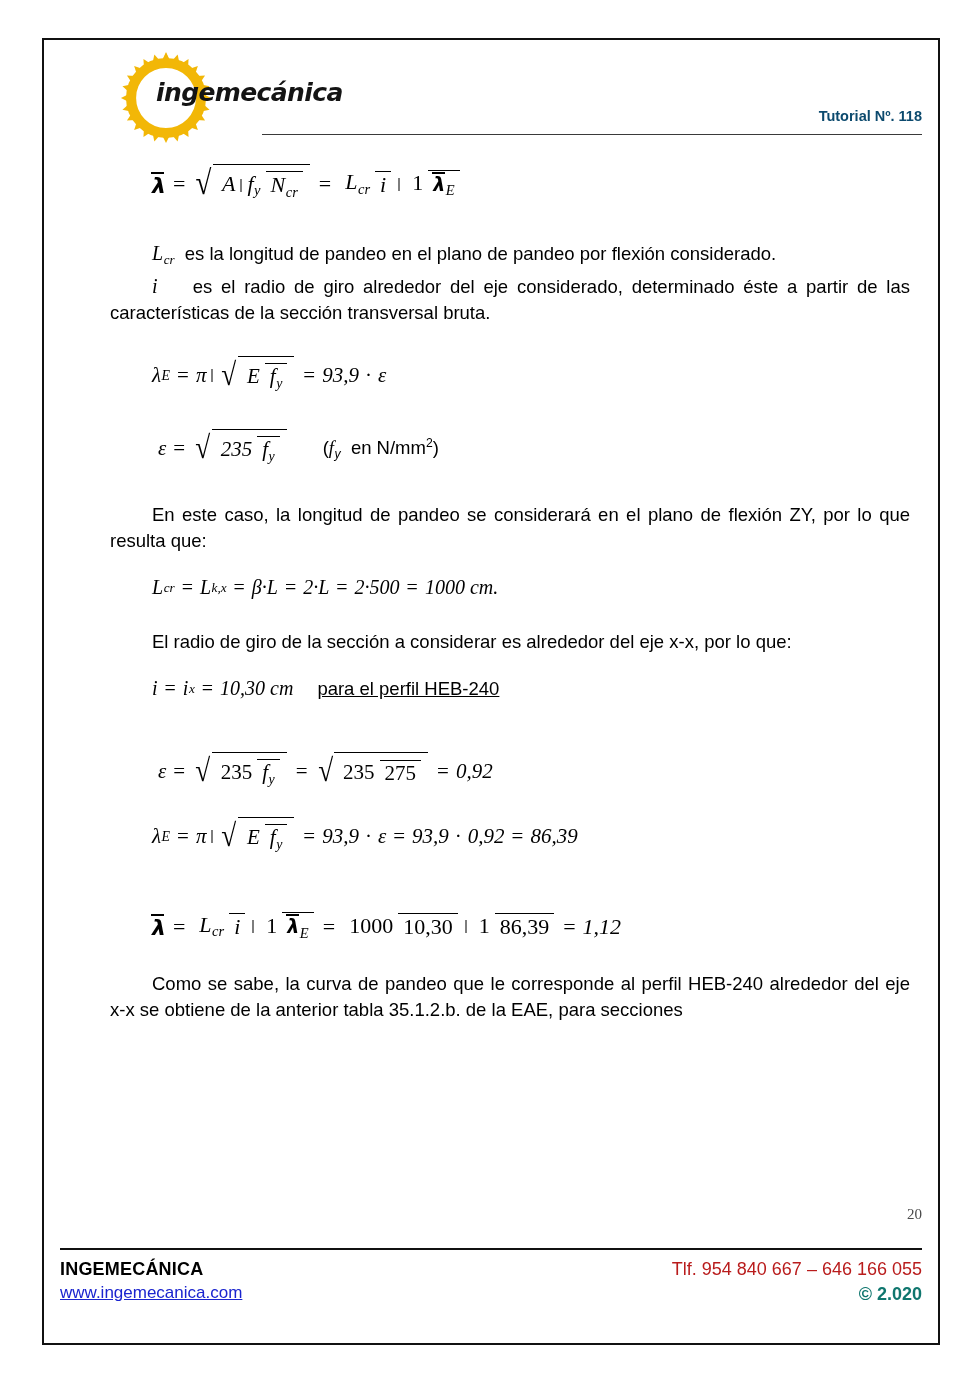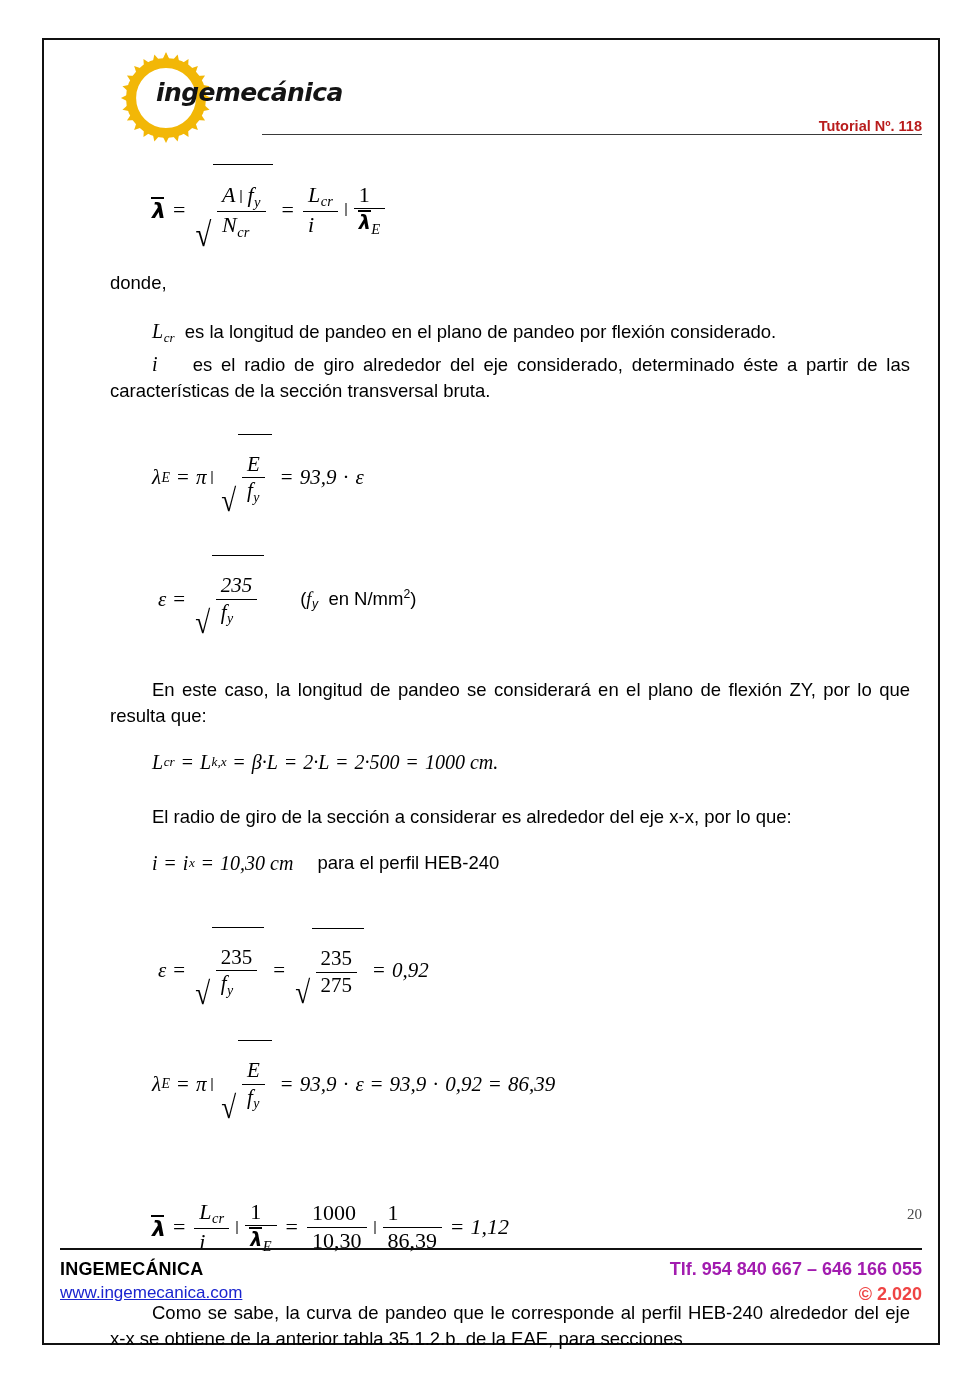--- a/index.html
+++ b/index.html
@@ -74,24 +74,24 @@
     position: absolute;
     left: 220px;
     top: 96px;
     width: 660px;
     height: 0;
     border-top: 1.6px solid #3a3a3a;
   }
   .header-tutorial {
     position: absolute;
     right: 18px;
-    top: 80px;
+    top: 70px;
     font-size: 14.5px;
     font-weight: bold;
-    color: #b91c1c;
+    color: #0c4a6e;
     white-space: nowrap;
   }
 
   
   .content {
     position: absolute;
     left: 68px;
     top: 126px;
     width: 800px;
   }
@@ -162,24 +162,25 @@
     padding-left: 0.5px;
   }
   .sup {
     font-size: 0.66em;
     vertical-align: 0.55em;
   }
 
   
   .frac {
     display: inline-flex;
-    flex-direction: column;
+    flex-direction: row;
+    align-items: center;
     vertical-align: middle;
     line-height: 1.12;
-    margin: 16px 2px;
+    margin: 0 2px;
   }
   .frac .num {
     padding: 0 5px 1px 5px;
   }
   .frac .den {
     border-top: 1.4px solid #000;
     padding: 1px 5px 0 5px;
   }
 
   
@@ -249,28 +250,28 @@
   }
   .footer-left-2 {
     font-size: 17px;
     color: #1a24cf;
     text-decoration: underline;
     margin-top: 3px;
     display: inline-block;
   }
   .footer-right-1 {
     font-size: 18px;
-    font-weight: bold;
-    color: #a21caf;
+    font-weight: normal;
+    color: #b91c1c;
     text-align: center;
   }
   .footer-right-2 {
     font-size: 18px;
     font-weight: bold;
-    color: #ef4444;
+    color: #0f766e;
     text-align: right;
     margin-top: 4px;
   }
 </style>
 </head>
 <body>
 
 <div class="page-border"></div>
 
 <div class="page-inner">
@@ -343,21 +344,20 @@
         <span class="den"><span class="it">i</span></span>
       </span>
       <span class="tick"></span>
       <span class="frac">
         <span class="num"><span>1</span></span>
         <span class="den"><span class="lam-bar" style="font-size:19px;">λ</span><span class="sub">E</span></span>
       </span>
     </div>
 
     <div class="spacer-14"></div>
-    <p class="para">donde,</p>
 
     <div class="spacer-22"></div>
 
     <p class="para">
       <span class="indent"></span><span class="mathit" style="font-family:'Liberation Serif',serif; font-style:italic; font-size:20px;">L</span><span class="sub" style="font-family:'Liberation Serif',serif; font-size:13px;">cr</span>&nbsp;&nbsp;<span>es la longitud de pandeo en el plano de pandeo por flexión considerado.</span>
     </p>
 
     <p class="para justified">
       <span class="indent"></span><span style="font-family:'Liberation Serif',serif; font-style:italic; font-size:20px;">i</span>&nbsp;&nbsp;&nbsp;&nbsp;<span>es el radio de giro alrededor del eje considerado, determinado éste a partir de las características de la sección transversal bruta.</span>
     </p>
@@ -442,21 +442,21 @@
 
     <div class="spacer-22"></div>
 
     <div class="mathline ind" style="font-size:20px;">
       <span class="it">i</span>
       <span class="op">=</span>
       <span class="it">i</span>
         <span class="sub">x</span>
       <span class="op">=</span>
       <span class="it">10,30 cm</span>
-      <span style="font-family:'Liberation Sans',sans-serif; font-style:normal; font-size:18.5px; padding-left:24px;">para el perfil HEB-240</span>
+      <span style="font-family:'Liberation Sans',sans-serif; font-style:normal; font-size:18.5px; padding-left:24px;text-decoration:underline;">para el perfil HEB-240</span>
     </div>
 
     <div class="spacer-26"></div>
 
 
     <div class="spacer-26"></div>
 
     <div class="mathline ind2">
       <span class="it">ε</span>
       <span class="op">=</span>

